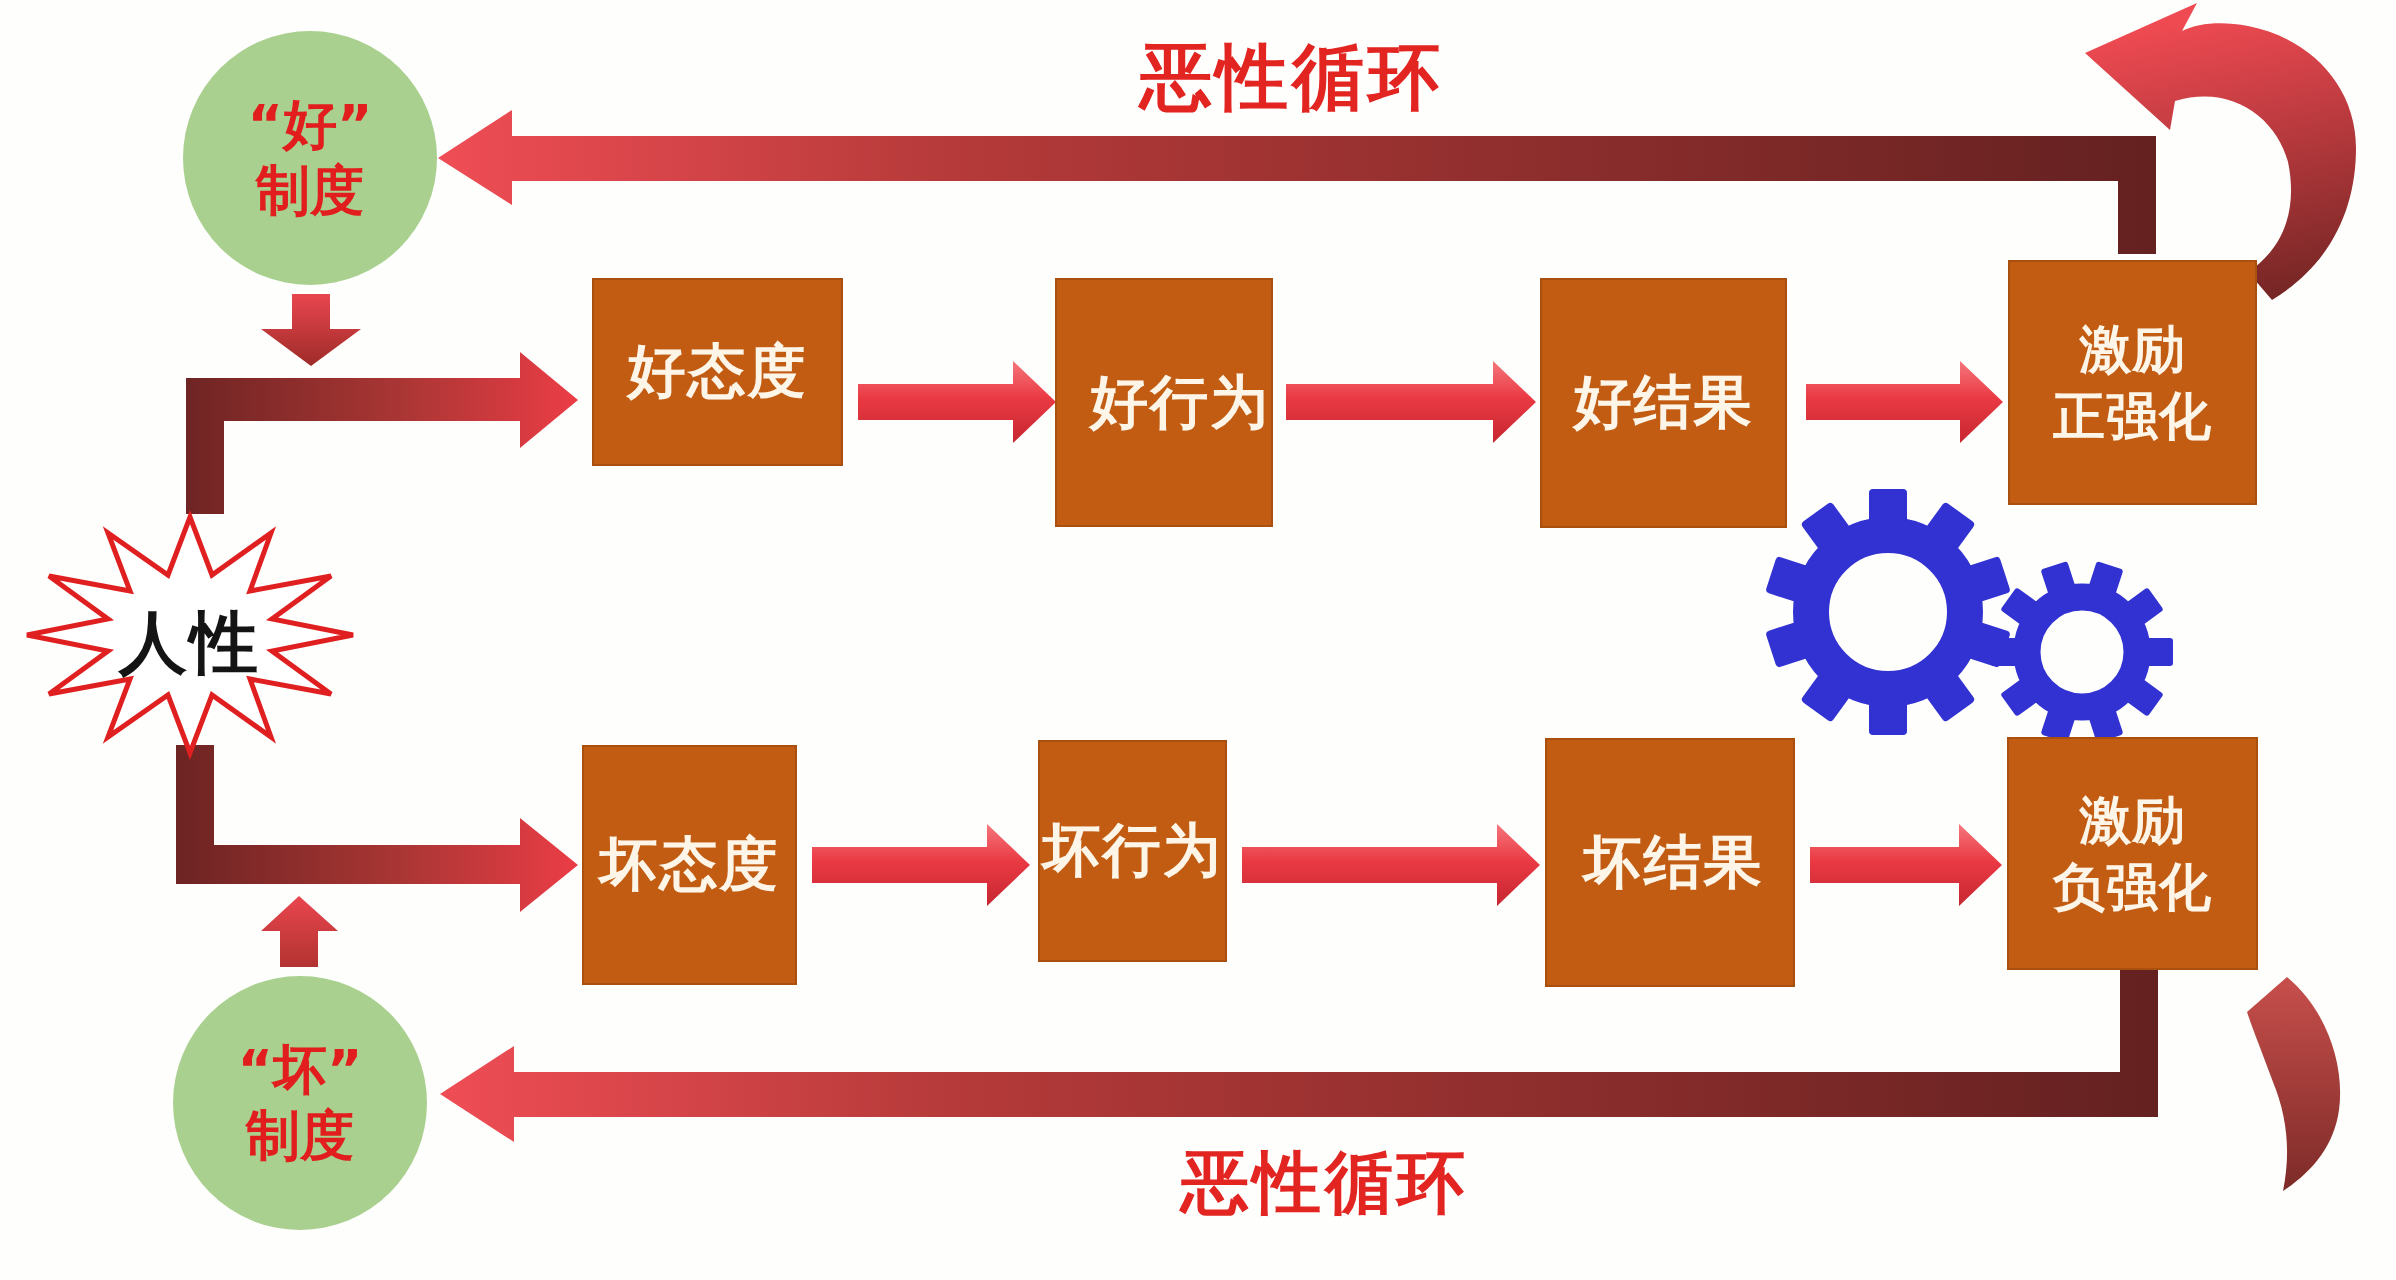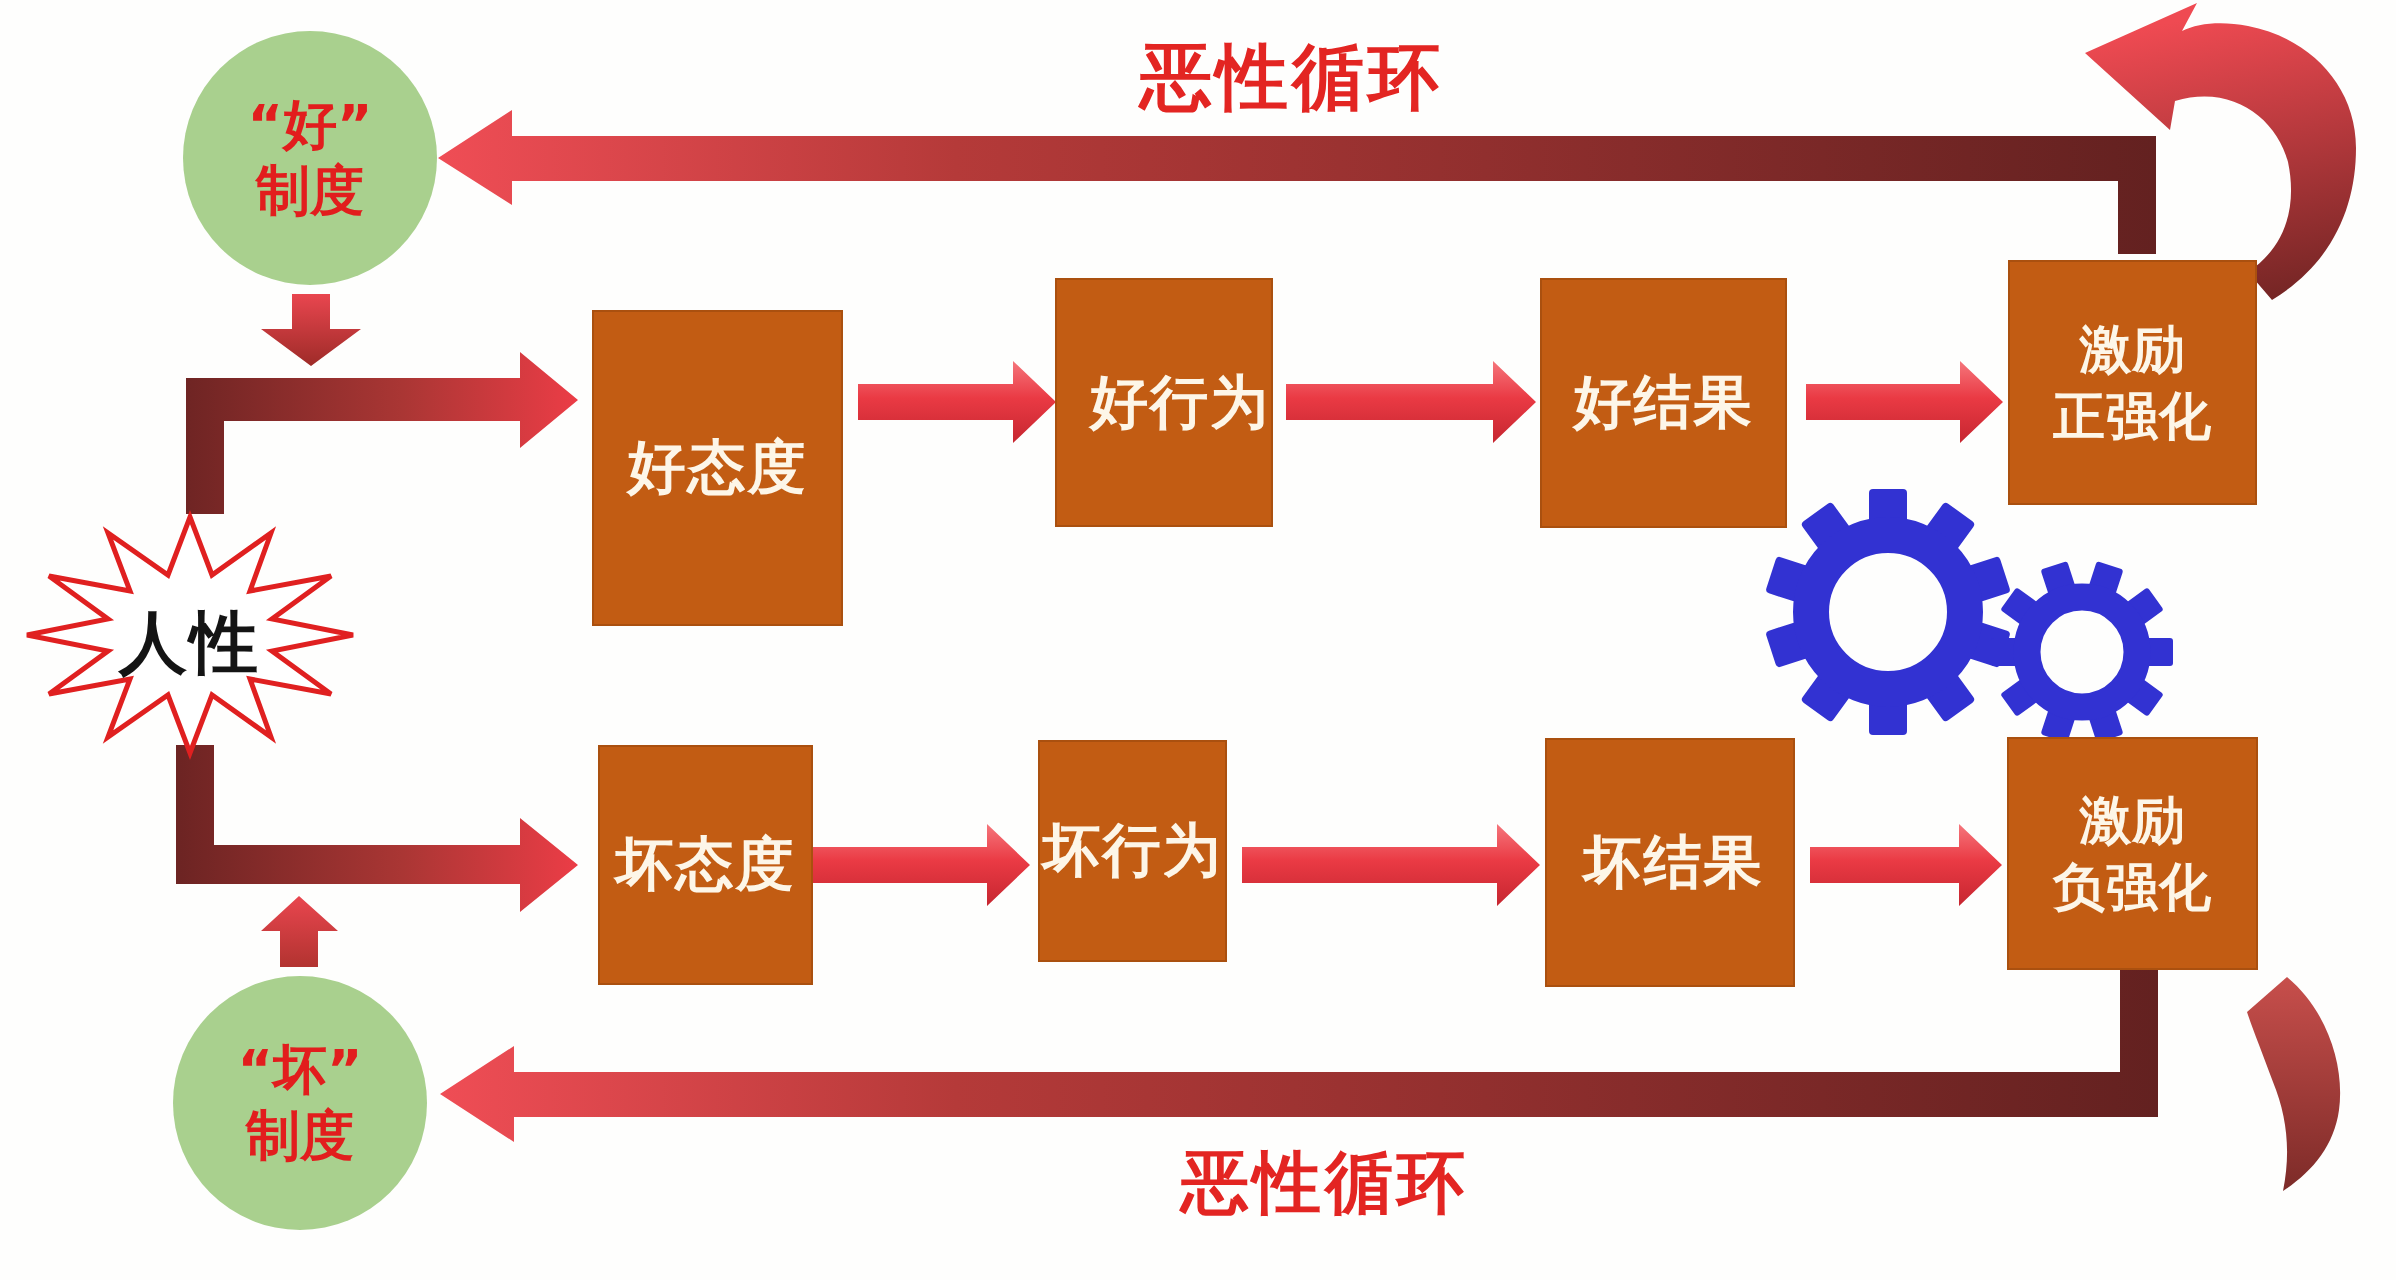--- a/index.html
+++ b/index.html
@@ -137,35 +137,35 @@
     <span>“好”</span>
     <span>制度</span>
   </div>
   <div class="circle" style="left:173px;top:976px;">
     <span>“坏”</span>
     <span>制度</span>
   </div>
 
   <div class="star-label">人性</div>
 
-  <div class="box" style="left:592px;top:278px;width:251px;height:316px;margin-top:32px;">
+  <div class="box" style="left:592px;top:278px;width:251px;height:188px;">
     <span class="txt">好态度</span>
   </div>
   <div class="box" style="left:1055px;top:278px;width:218px;height:249px;padding-left:32px;">
     <span class="txt">好行为</span>
   </div>
   <div class="box" style="left:1540px;top:278px;width:247px;height:250px;">
     <span class="txt">好结果</span>
   </div>
   <div class="box two" style="left:2008px;top:260px;width:249px;height:245px;">
     <span class="txt">激励</span>
     <span class="txt">正强化</span>
   </div>
 
-  <div class="box" style="left:598px;top:745px;width:215px;height:240px;">
+  <div class="box" style="left:582px;top:745px;width:215px;height:240px;">
     <span class="txt">坏态度</span>
   </div>
   <div class="box" style="left:1038px;top:740px;width:189px;height:222px;">
     <span class="txt">坏行为</span>
   </div>
   <div class="box" style="left:1545px;top:738px;width:250px;height:249px;padding-left:7px;">
     <span class="txt">坏结果</span>
   </div>
   <div class="box two" style="left:2007px;top:737px;width:251px;height:233px;">
     <span class="txt">激励</span>

